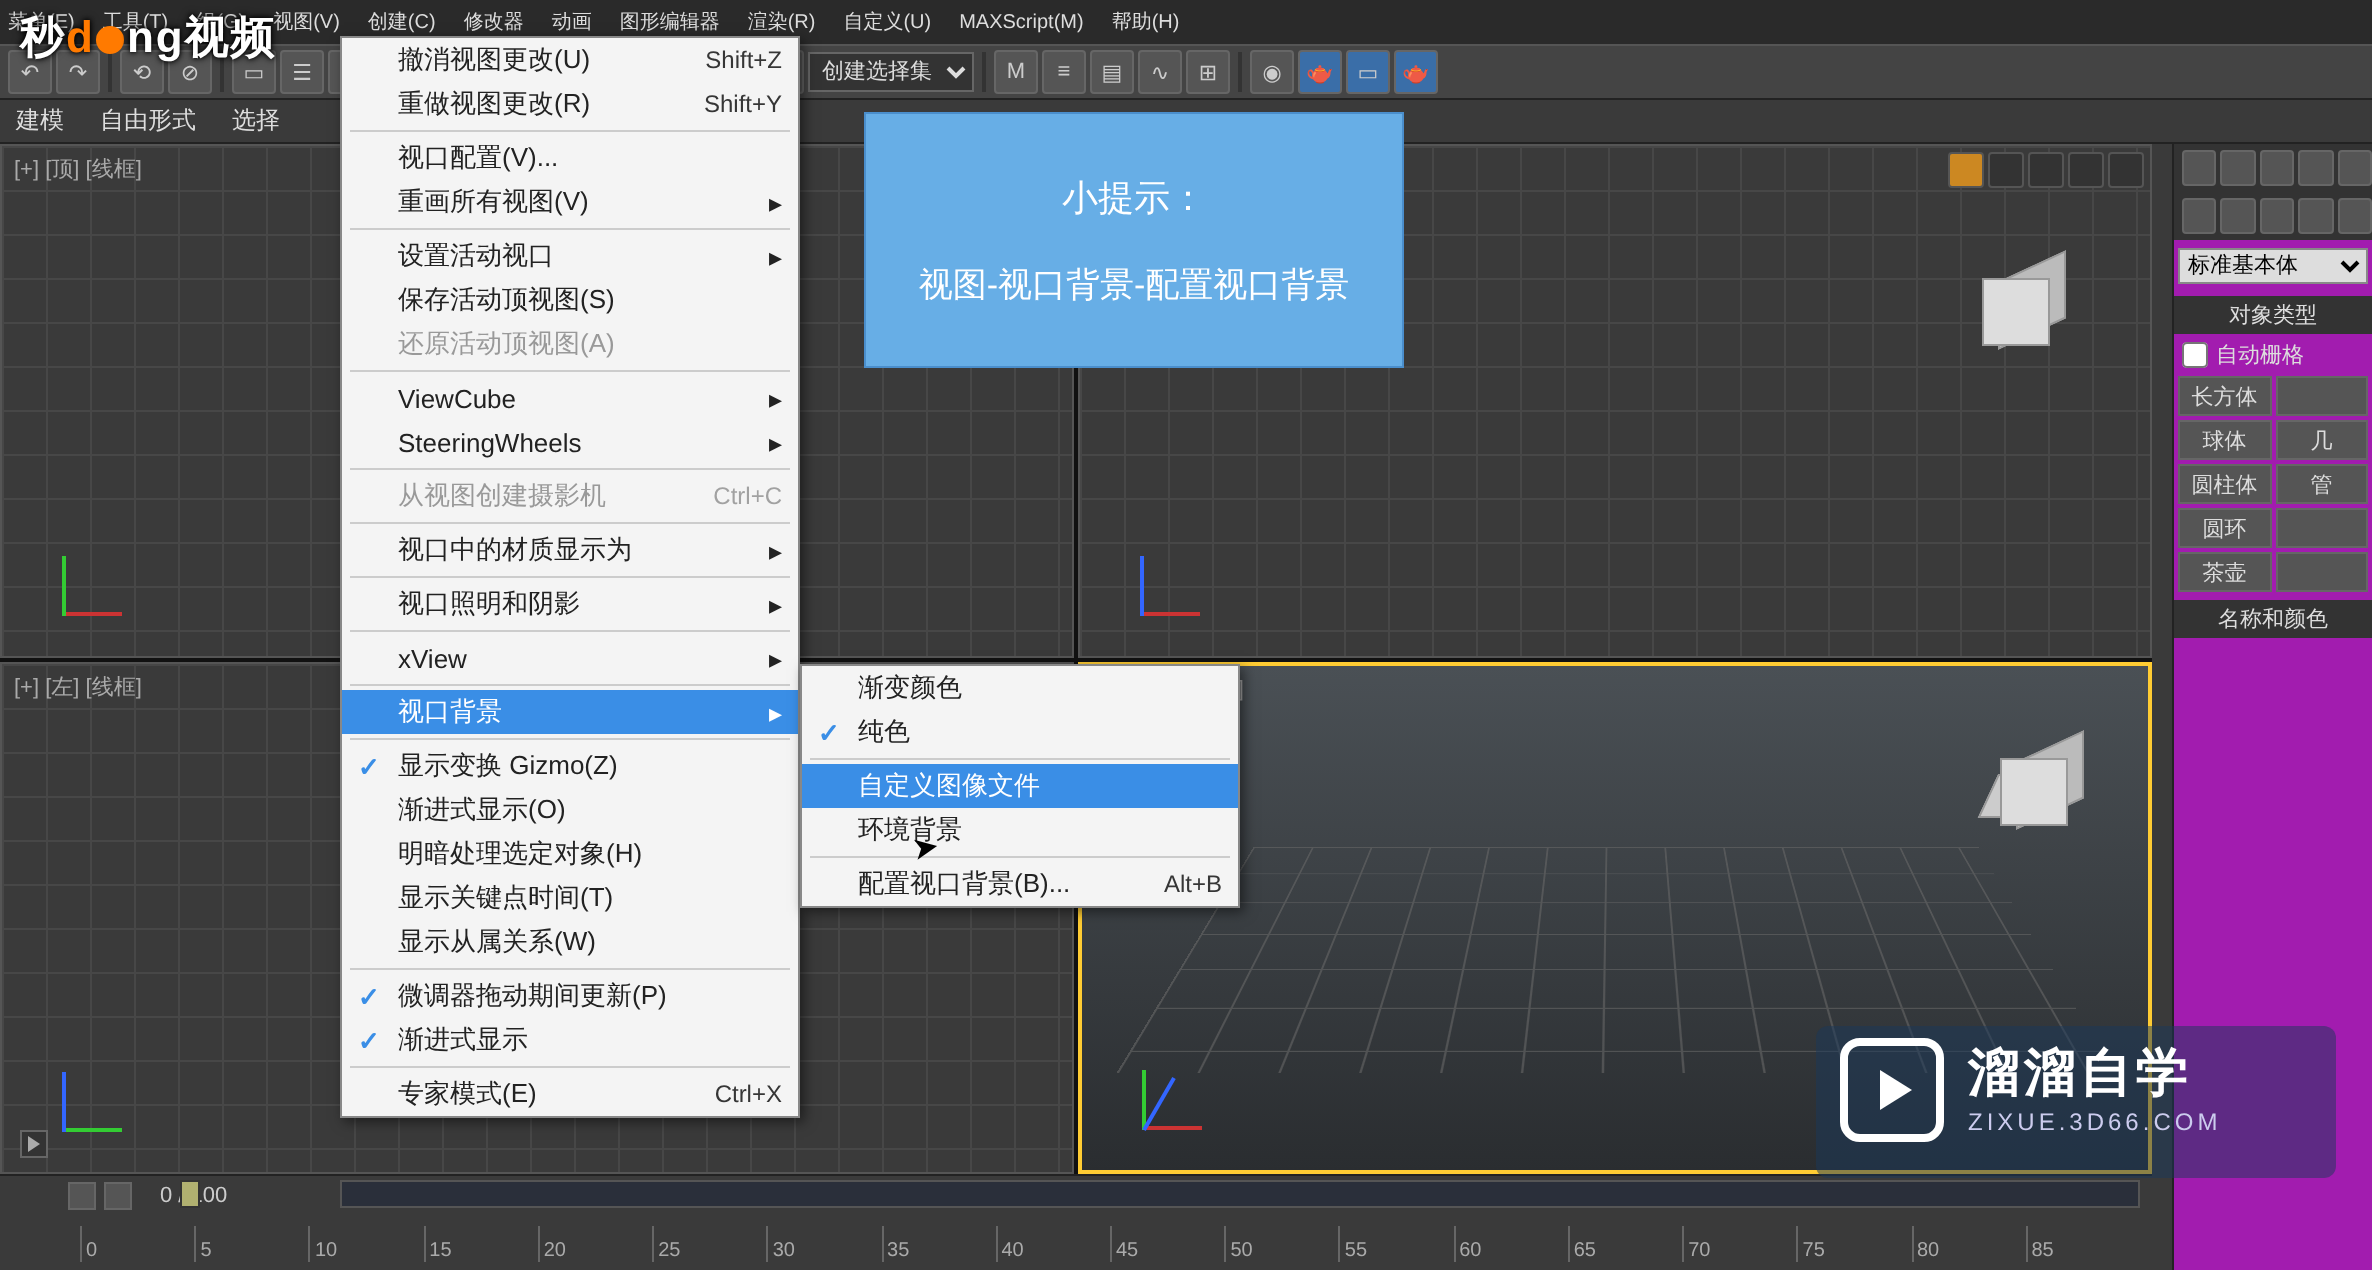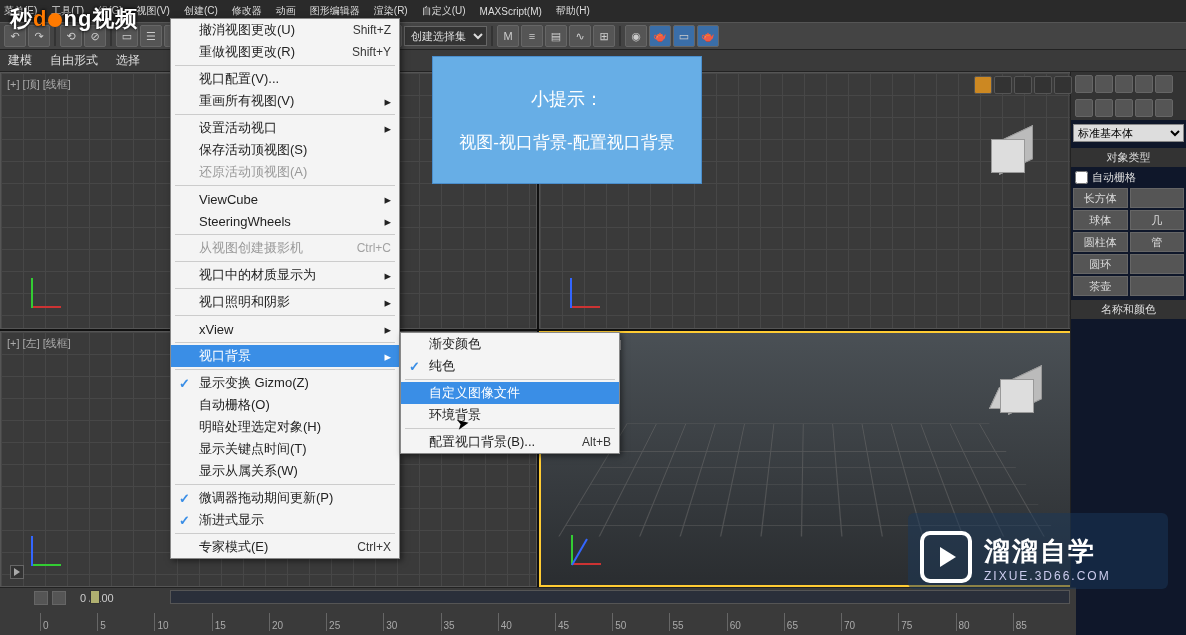--- a/index.html
+++ b/index.html
@@ -39,21 +39,21 @@
 
 
 .perspgrid { position:absolute; left:50%; top:55%; width:420px; height:220px; transform:translate(-50%,-50%) perspective(600px) rotateX(60deg); background-image:linear-gradient(#666 1px,transparent 1px),linear-gradient(90deg,#666 1px,transparent 1px); background-size:34px 34px; opacity:.6;}
 .cube3d { position:absolute; right:30px; top:40px; width:50px; height:50px; }
 .cubeface { position:absolute; width:34px; height:34px; background:#ddd; border:1px solid #999;}
 .cf1{transform:translate(6px,6px);}
 .cf2{transform:translate(14px,0) skewY(-25deg); background:#bbb;}
 .cf3{transform:translate(0,14px) skewX(-25deg); background:#ccc; width:34px; height:22px;}
 
 
-.rpanel { position:absolute; top:72px; right:0; bottom:0; width:116px; background:#0f172a; border-left:1px solid #222; display:flex; flex-direction:column; }
+.rpanel { position:absolute; top:72px; right:0; bottom:0; width:100px; background:#a21caf; border-left:1px solid #222; display:flex; flex-direction:column; }
 .ricons { height:24px; background:#333; display:flex; gap:2px; align-items:center; justify-content:flex-start; padding-left:4px;}
 .ricon { width:18px; height:18px; background:#555; border:1px solid #666; border-radius:2px;}
 .rselect { margin:4px 2px; background:#ddd; color:#000; font-size:11px; height:18px; border:1px solid #888;}
 .rheading { text-align:center; font-size:11px; padding:2px 0; color:#ddd; background:#333; margin:2px 0;}
 .rcheck { display:flex; align-items:center; gap:4px; font-size:11px; padding:1px 4px; color:#ddd;}
 .rbtns { display:grid; grid-template-columns:1fr 1fr; gap:2px; padding:2px;}
 .rbtn { background:#555; border:1px solid #666; color:#ddd; font-size:11px; height:20px; display:flex; align-items:center; justify-content:center; cursor:pointer;}
 
 
 .timeline { position:absolute; left:0; right:110px; bottom:0; height:48px; background:#3a3a3a; border-top:1px solid #222;padding-left:28px;}
@@ -74,21 +74,21 @@
 .mitem .arrow{margin-left:auto;}
 .mitem .chk{position:absolute;left:8px;color:#3a8ee6;font-weight:bold;}
 .msep{height:1px;background:#ccc;margin:2px 4px;}
 
 
 .hint{position:absolute;top:56px;left:432px;width:270px;height:128px;background:#67aee6;color:#fff;display:flex;flex-direction:column;align-items:center;justify-content:center;font-size:16px;z-index:90;border:1px solid #4a8ecc;}
 .hint .t1{font-size:18px;margin-bottom:20px;font-weight:500;}
 .hint .t2{font-size:17px;}
 
 
-.wm{position:absolute;right:18px;bottom:46px;width:260px;height:76px;display:flex;align-items:flex-end;gap:12px;background:rgba(25,55,90,.5);border-radius:6px;padding:6px 12px;z-index:80;}
+.wm{position:absolute;right:18px;bottom:46px;width:260px;height:76px;display:flex;align-items:flex-start;gap:12px;background:rgba(25,55,90,.5);border-radius:6px;padding:6px 12px;z-index:80;}
 .wm-ico{width:52px;height:52px;border:4px solid #fff;border-radius:10px;display:flex;align-items:center;justify-content:center;}
 .wm-tri{width:0;height:0;border-left:16px solid #fff;border-top:10px solid transparent;border-bottom:10px solid transparent;margin-left:4px;}
 .wm-txt1{font-size:26px;color:#fff;font-weight:bold;letter-spacing:2px;}
 .wm-txt2{font-size:12px;color:#cce;letter-spacing:2px;}
 
 
 .vptools{position:absolute;top:76px;right:114px;display:flex;gap:2px;z-index:5;}
 .vpt{width:18px;height:18px;background:#333;border:1px solid #555;border-radius:2px;}
 .vpt.y{background:#cc8822;}
 
@@ -286,21 +286,21 @@
     <div class="mitem hl">
       <span>视口背景</span>
       <span class="arrow">▸</span>
     </div>
     <div class="msep"></div>
     <div class="mitem">
       <span class="chk">✓</span>
       <span>显示变换 Gizmo(Z)</span>
     </div>
     <div class="mitem">
-      <span>自动栅格(O)</span>
+      <span>渐进式显示(O)</span>
     </div>
     <div class="mitem">
       <span>明暗处理选定对象(H)</span>
     </div>
     <div class="mitem">
       <span>显示关键点时间(T)</span>
     </div>
     <div class="mitem">
       <span>显示从属关系(W)</span>
     </div>

